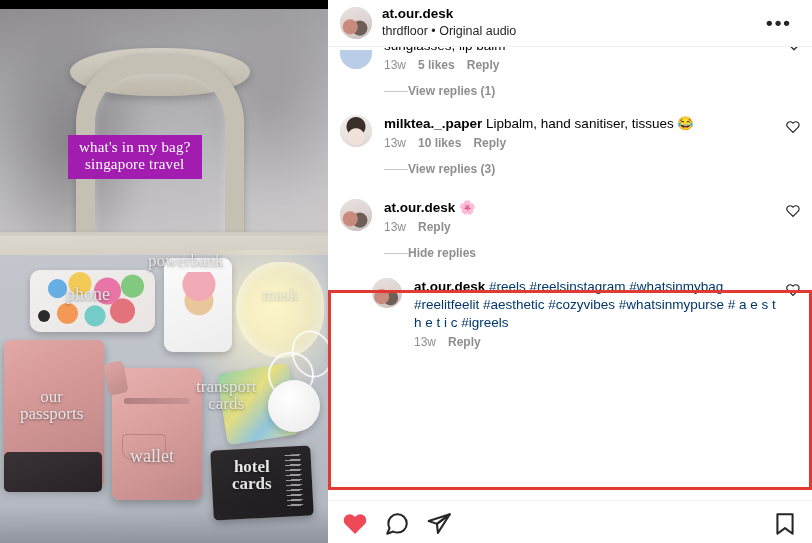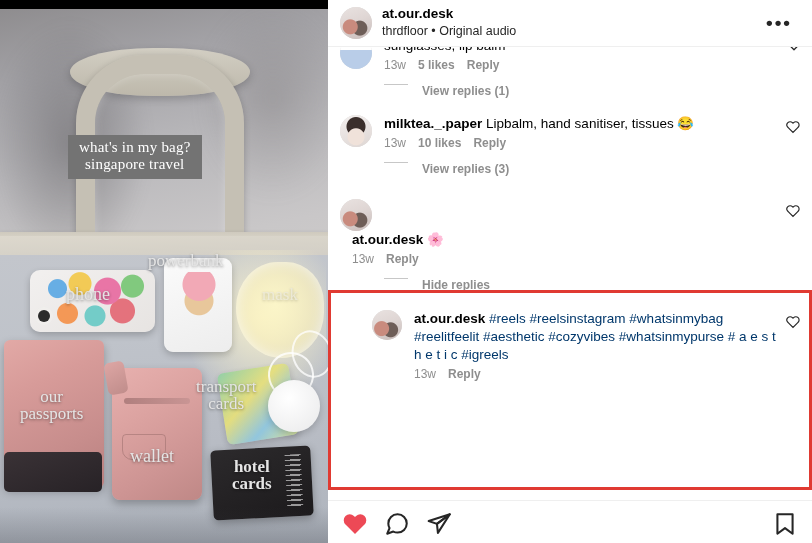--- a/index.html
+++ b/index.html
@@ -184,21 +184,21 @@
     background: repeating-linear-gradient(180deg, rgba(255,255,255,.55) 0 1.5px, transparent 1.5px 5px);
   }
   .bag-bottom-shadow {
     position:absolute; left:0; bottom: 0; width: 328px; height: 36px;
     background: linear-gradient(0deg, rgba(60,62,70,.28), rgba(60,62,70,0));
   }
 
   
   .title-box {
     position: absolute; left: 68px; top: 135px;
-    background: #737373;
+    background: #a21caf;
     padding: 4px 11px 6px;
     color: #ffffff;
     font-family: "Liberation Serif", serif;
     font-size: 15px;
     line-height: 17px;
     text-align: center;
     letter-spacing: .2px;
     z-index: 5;
   }
   .photo-label {
@@ -310,21 +310,21 @@
     position: absolute; right: 12px; top: 12px;
     width: 14px; height: 14px; color: #262626;
   }
   .like-heart svg { width: 14px; height: 14px; display: block; }
   .chevron {
     position: absolute; right: 11px; top: 4px;
     width: 14px; height: 14px; color: #262626;
   }
 
   .view-replies {
-    display: flex; gap: 14px;
+    display: flex; align-items: center; 
     padding: 12px 0 10px 56px;
     font-size: 12px; color: #8e8e8e; font-weight: bold;
   }
   .vr-dash { width: 24px; height: 1px; background: #c7c7c7; display: block; }
   .reply-row { padding-left: 44px; }
   .hashtags { color: #00376b; }
 
   .highlight-box {
     position: absolute;
     left: 0px; top: 243px; width: 484px; height: 200px;
@@ -469,21 +469,21 @@
           <svg viewBox="0 0 24 24" fill="none" stroke="currentColor" stroke-width="2">
             <path d="M20.8 4.6a5.5 5.5 0 0 0-7.8 0L12 5.6l-1-1a5.5 5.5 0 0 0-7.8 7.8l1 1L12 21.2l7.8-7.8 1-1a5.5 5.5 0 0 0 0-7.8z"></path>
           </svg>
         </span>
       </div>
       <div class="view-replies">
         <span class="vr-dash"></span>
         <span>View replies (3)</span>
       </div>
 
-      <div class="comment" style="padding-top:13px;flex-direction:column;">
+      <div class="comment" style="padding-top:13px;">
         <div class="avatar av-comment">
           <div class="av-img-desk"></div>
         </div>
         <div class="c-body">
           <div class="c-text">
             <span class="c-user">at.our.desk</span>
             <span>🌸</span>
           </div>
           <div class="c-meta">
             <span class="time">13w</span>

